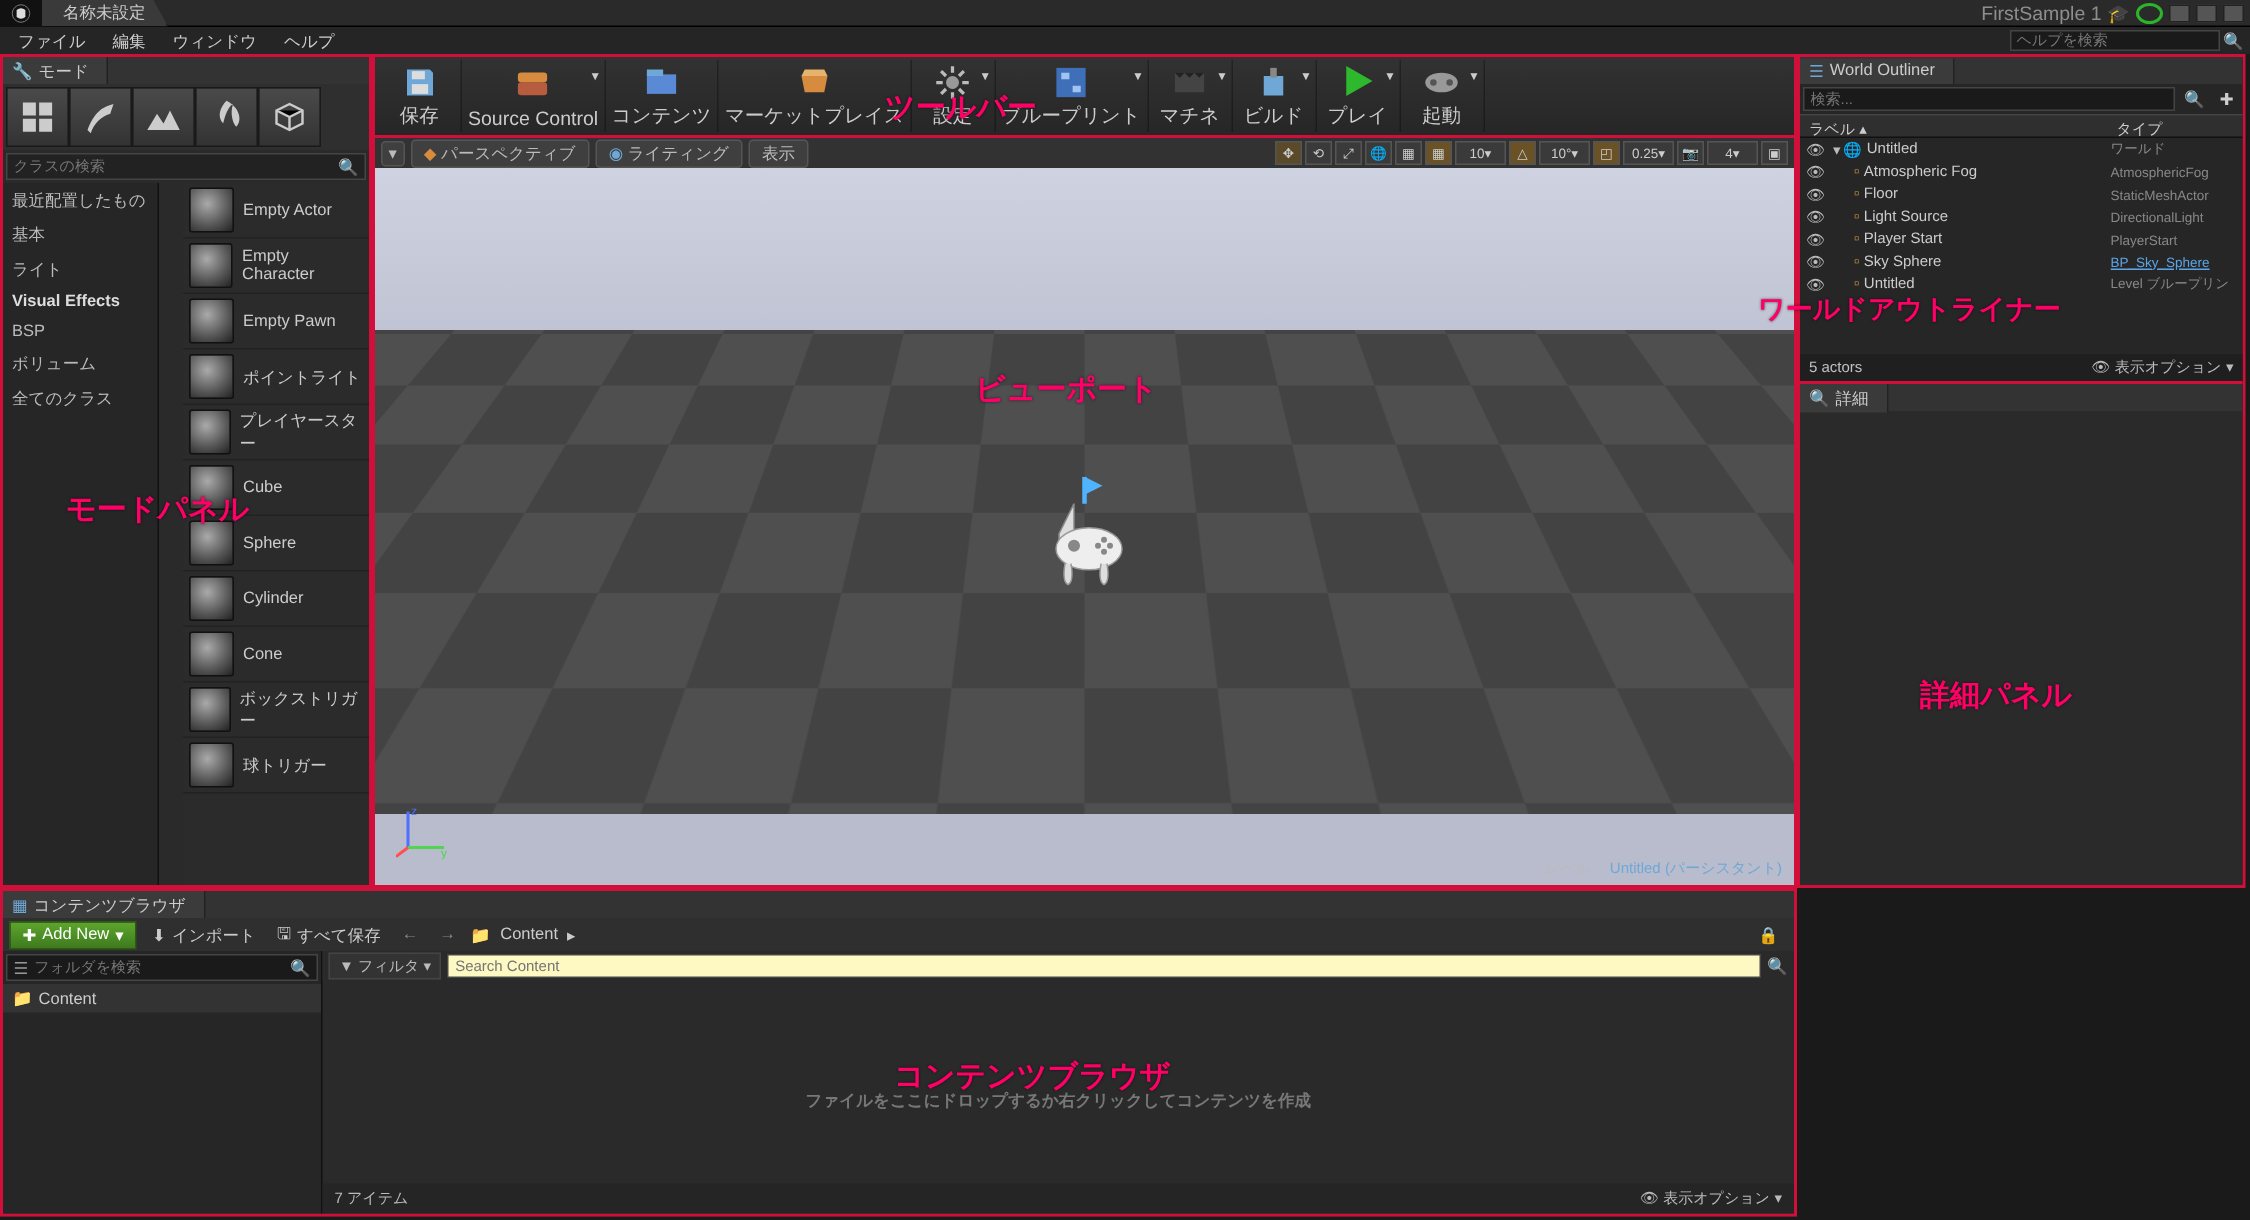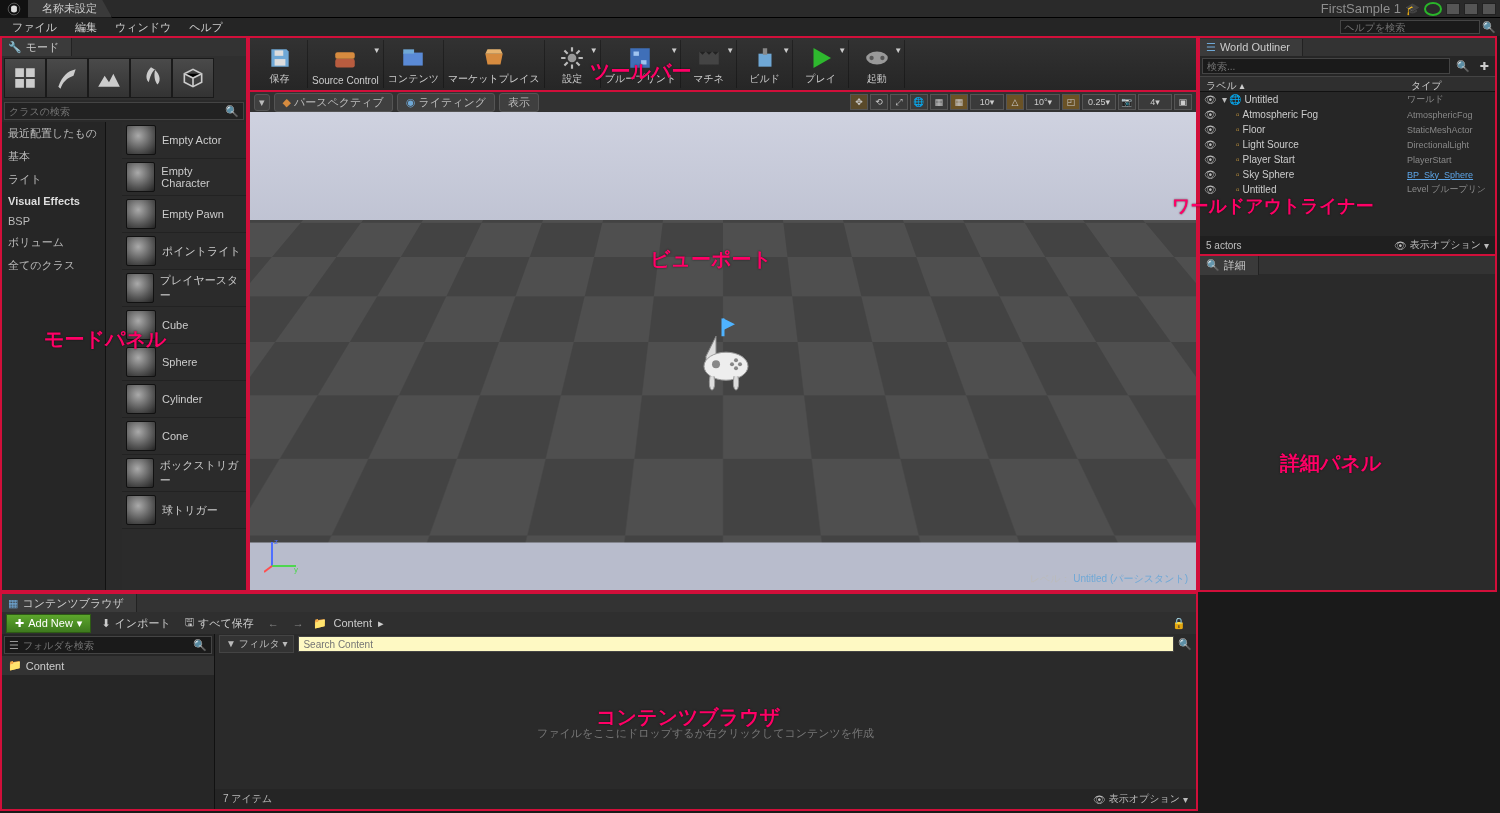--- a/index.html
+++ b/index.html
@@ -42,21 +42,21 @@
 .place-list .pitem { display:flex; align-items:center; height:37px; gap:6px; padding:0 4px; border-bottom:1px solid #222; }
 .place-list .pitem .thumb { width:30px; height:30px; background:radial-gradient(circle at 40% 35%,#aaa,#555 60%,#222); border:1px solid #111; border-radius:2px; }
 .place-list .pitem span { color:#ccc; font-size:11px; }
 
 
 .center { display:flex; flex-direction:column; }
 .toolbar-wrap { border:2px solid #d10f3a; background:#2c2c2c; }
 .toolbar { display:flex; align-items:flex-start; padding:2px; gap:0; background:linear-gradient(#323232,#262626); height:52px; }
 .tbtn { display:flex; flex-direction:column; align-items:center; justify-content:flex-end; min-width:56px; height:48px; padding:2px 4px; border-right:1px solid rgba(0,0,0,.3); position:relative; }
 .tbtn .ticon { width:30px; height:28px; display:flex; align-items:center; justify-content:center; }
-.tbtn .tlabel { font-size:10px; color:#ccc; white-space:nowrap; }
+.tbtn .tlabel { font-size:13px; color:#ccc; white-space:nowrap; }
 .tbtn .dd { position:absolute; right:2px; top:6px; color:#ccc; font-size:8px; }
 .tbtn.play .ticon { color:#2eb82e; }
 
 .viewport-wrap { border:2px solid #d10f3a; border-top:none; flex:1; display:flex; flex-direction:column; background:#2a2a2a; position:relative; }
 .vp-toolbar { height:20px; background:#323232; display:flex; align-items:center; gap:4px; padding:0 4px; }
 .vp-toolbar .pill { background:#3f3f3f; border:1px solid #555; border-radius:3px; padding:1px 8px; color:#bbb; display:flex; align-items:center; gap:3px; }
 .vp-toolbar .vright { margin-left:auto; display:flex; align-items:center; gap:2px; }
 .vright .sq { width:18px; height:16px; background:#3a3a3a; border:1px solid #555; display:flex; align-items:center; justify-content:center; color:#ccc; font-size:9px; }
 .vright .wide { width:34px; }
 .viewport { flex:1; position:relative; overflow:hidden; background:#b8bccc; }
@@ -538,21 +538,21 @@
             <span>Content</span>
           </div>
       </div>
       <div class="cb-main">
         <div class="filterrow">
           <span class="flt">▼ <span>フィルタ</span> ▾</span>
           <input placeholder="Search Content" style="">
           <span style="color:#888;">🔍</span>
         </div>
         <div class="drop">
-          <div style="color:#777;font-size:11px;margin-top:24px;">ファイルをここにドロップするか右クリックしてコンテンツを作成</div>
+          <div style="color:#777;font-size:11px;margin-top:24px;font-weight:bold;">ファイルをここにドロップするか右クリックしてコンテンツを作成</div>
         </div>
         <div class="cb-footer">
           <span>7 アイテム</span>
           <span class="opt"><span>👁</span><span>表示オプション</span> ▾</span>
         </div>
       </div>
     </div>
   </div>
 
 </div>

